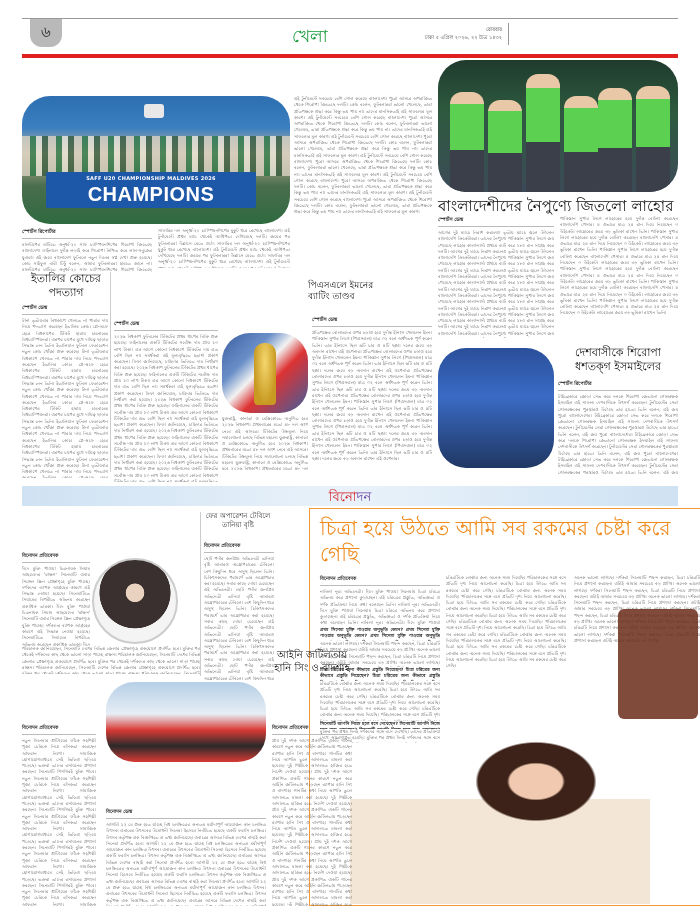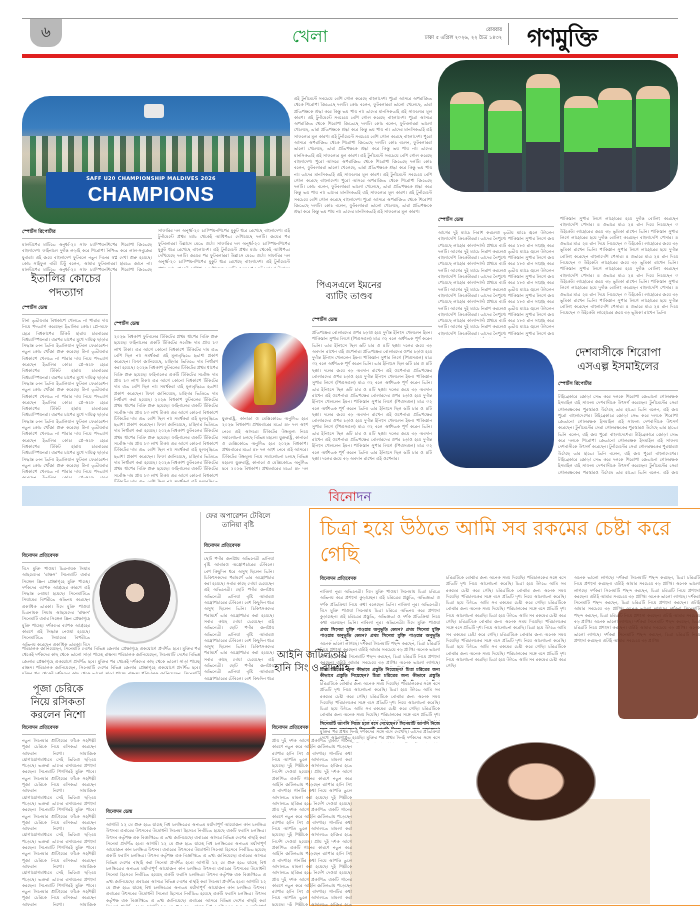--- a/index.html
+++ b/index.html
@@ -34,21 +34,21 @@
   .logo-mark { position: absolute; left: 122px; top: 8px; width: 20px; height: 14px; background: #e8e8e8; border-radius: 3px; }
 
   
   .cricket-img { left: 416px; top: 42px; width: 240px; height: 132px; background: linear-gradient(180deg,#1f3b2d 0%,#2e5a3f 40%,#3c4a58 100%); }
   .player { position: absolute; bottom: 0; width: 34px; height: 110px; background: linear-gradient(180deg,#e9c8a8 0 12%,#5cd050 12% 58%,#3a3f4a 58% 100%); border-radius: 12px 12px 2px 2px; }
   .cricket-headline { position: absolute; left: 416px; top: 176px; width: 240px; font-size: 15px; font-family: "DejaVu Serif", serif; color: #111; white-space: nowrap; }
 
   
   .wc-headline { position: absolute; left: 90px; top: 250px; width: 190px; text-align: center; font-size: 18px; line-height: 22px; font-family: "DejaVu Serif", serif; color: #111; }
   .italy-headline { position: absolute; left: 0; top: 254px; width: 88px; text-align: center; font-size: 11px; line-height: 14px; font-family: "DejaVu Serif", serif; color: #111; }
-  .psl-headline { position: absolute; left: 286px; top: 262px; width: 82px; text-align: center; font-size: 9px; line-height: 11px; font-family: "DejaVu Serif", serif; color: #111; }
+  .psl-headline { position: absolute; left: 286px; top: 262px; width: 82px; text-align: left; font-size: 9px; line-height: 11px; font-family: "DejaVu Serif", serif; color: #111; }
   .wc-img { left: 200px; top: 315px; width: 86px; height: 80px; background: linear-gradient(135deg,#3b5fa0 0%,#6a8fc8 30%,#f2f2f2 45%,#d33 60%,#3b5fa0 100%); }
   .trophy { position: absolute; left: 32px; top: 10px; width: 22px; height: 62px; background: radial-gradient(ellipse at 50% 30%,#f5d76e,#c89a22 70%); border-radius: 10px 10px 4px 4px; }
   .desh-img { left: 416px; top: 330px; width: 116px; height: 120px; background: linear-gradient(180deg,#2a4f9a 0%,#3a6bc4 40%,#203763 100%); }
   .desh-headline { position: absolute; left: 536px; top: 328px; width: 120px; text-align: center; font-size: 11px; line-height: 14px; font-family: "DejaVu Serif", serif; color: #111; }
 
   
   .bino-band { position: absolute; left: 0; top: 468px; width: 656px; height: 20px; background: linear-gradient(90deg,#cfe2f3 0%,#e9f2fa 50%,#cfe2f3 100%); text-align: center; }
   .bino-title { font-size: 13px; line-height: 20px; font-family: "DejaVu Serif", serif; }
   .bino-title .r { color: #d7262a; }
   .bino-title .p { color: #6a3fa0; }
@@ -75,21 +75,20 @@
 <div class="page">
 
   <div class="masthead">
     <div class="page-no">৬</div>
     <div class="section-name">খেলা</div>
     <div class="dateline">
       <div>রোববার</div>
       <div>ঢাকা ৫ এপ্রিল ২০২৬, ২২ চৈত্র ১৪৩২</div>
     </div>
     <div class="mast-sep"></div>
-    <div class="logo">গণমুক্তি</div>
   </div>
   <div class="red-rule"></div>
 
   <div class="img lead-img">
     <div class="logo-mark"></div>
     <div class="crowd"></div>
     <div class="banner">
       <div class="banner-small">SAFF U20 CHAMPIONSHIP MALDIVES 2026</div>
       <div class="banner-big">CHAMPIONS</div>
     </div>
@@ -106,20 +105,21 @@
   </div>
 
   <div class="img cricket-img">
     <div class="player" style="left:12px;height:100px"></div>
     <div class="player" style="left:50px;height:92px"></div>
     <div class="player" style="left:88px;height:118px"></div>
     <div class="player" style="left:126px;height:96px"></div>
     <div class="player" style="left:160px;height:104px"></div>
     <div class="player" style="left:198px;height:106px"></div>
   </div>
+  <div class="cricket-headline">বাংলাদেশীদের নৈপুণ্যে জিতলো লাহোর</div>
   <div class="col" style="left:416px;top:198px;width:116px;">
     <div class="byline">স্পোর্টস ডেস্ক</div>
     <div class="body-text" style="height:108px">আগের দুই ম্যাচে নিরাশ করলেও তৃতীয় ম্যাচে জ্বলে উঠলেন বাংলাদেশি ক্রিকেটাররা। তাদের নৈপুণ্যে পাকিস্তান সুপার লিগে জয় পেয়েছে লাহোর কালান্দার্স। প্রথমে ব্যাট করে ১৮৫ রান সংগ্রহ করে দলটি। আগের দুই ম্যাচে নিরাশ করলেও তৃতীয় ম্যাচে জ্বলে উঠলেন বাংলাদেশি ক্রিকেটাররা। তাদের নৈপুণ্যে পাকিস্তান সুপার লিগে জয় পেয়েছে লাহোর কালান্দার্স। প্রথমে ব্যাট করে ১৮৫ রান সংগ্রহ করে দলটি। আগের দুই ম্যাচে নিরাশ করলেও তৃতীয় ম্যাচে জ্বলে উঠলেন বাংলাদেশি ক্রিকেটাররা। তাদের নৈপুণ্যে পাকিস্তান সুপার লিগে জয় পেয়েছে লাহোর কালান্দার্স। প্রথমে ব্যাট করে ১৮৫ রান সংগ্রহ করে দলটি। আগের দুই ম্যাচে নিরাশ করলেও তৃতীয় ম্যাচে জ্বলে উঠলেন বাংলাদেশি ক্রিকেটাররা। তাদের নৈপুণ্যে পাকিস্তান সুপার লিগে জয় পেয়েছে লাহোর কালান্দার্স। প্রথমে ব্যাট করে ১৮৫ রান সংগ্রহ করে দলটি। আগের দুই ম্যাচে নিরাশ করলেও তৃতীয় ম্যাচে জ্বলে উঠলেন বাংলাদেশি ক্রিকেটাররা। তাদের নৈপুণ্যে পাকিস্তান সুপার লিগে জয় পেয়েছে লাহোর কালান্দার্স। প্রথমে ব্যাট করে ১৮৫ রান সংগ্রহ করে দলটি। আগের দুই ম্যাচে নিরাশ করলেও তৃতীয় ম্যাচে জ্বলে উঠলেন বাংলাদেশি ক্রিকেটাররা। তাদের নৈপুণ্যে পাকিস্তান সুপার লিগে জয় পেয়েছে লাহোর কালান্দার্স। প্রথমে ব্যাট করে ১৮৫ রান সংগ্রহ করে দলটি। </div>
   </div>
   <div class="col" style="left:538px;top:198px;width:118px;">
     <div class="body-text" style="height:120px">পাকিস্তান সুপার লিগে লাহোরের হয়ে দুর্দান্ত বোলিং করেছেন বাংলাদেশি পেসার। ৪ ওভারে মাত্র ২৪ রান দিয়ে নিয়েছেন ৩ উইকেট। লাহোরের জয়ে বড় ভূমিকা রাখেন তিনি। পাকিস্তান সুপার লিগে লাহোরের হয়ে দুর্দান্ত বোলিং করেছেন বাংলাদেশি পেসার। ৪ ওভারে মাত্র ২৪ রান দিয়ে নিয়েছেন ৩ উইকেট। লাহোরের জয়ে বড় ভূমিকা রাখেন তিনি। পাকিস্তান সুপার লিগে লাহোরের হয়ে দুর্দান্ত বোলিং করেছেন বাংলাদেশি পেসার। ৪ ওভারে মাত্র ২৪ রান দিয়ে নিয়েছেন ৩ উইকেট। লাহোরের জয়ে বড় ভূমিকা রাখেন তিনি। পাকিস্তান সুপার লিগে লাহোরের হয়ে দুর্দান্ত বোলিং করেছেন বাংলাদেশি পেসার। ৪ ওভারে মাত্র ২৪ রান দিয়ে নিয়েছেন ৩ উইকেট। লাহোরের জয়ে বড় ভূমিকা রাখেন তিনি। পাকিস্তান সুপার লিগে লাহোরের হয়ে দুর্দান্ত বোলিং করেছেন বাংলাদেশি পেসার। ৪ ওভারে মাত্র ২৪ রান দিয়ে নিয়েছেন ৩ উইকেট। লাহোরের জয়ে বড় ভূমিকা রাখেন তিনি। পাকিস্তান সুপার লিগে লাহোরের হয়ে দুর্দান্ত বোলিং করেছেন বাংলাদেশি পেসার। ৪ ওভারে মাত্র ২৪ রান দিয়ে নিয়েছেন ৩ উইকেট। লাহোরের জয়ে বড় ভূমিকা রাখেন তিনি। </div>
   </div>
 
   <div class="italy-headline">ইতালির কোচের পদত্যাগ</div>
   <div class="col" style="left:0;top:286px;width:86px;">
@@ -139,21 +139,21 @@
     <div class="body-text" style="height:54px">যুক্তরাষ্ট্র, কানাডা ও মেক্সিকোতে অনুষ্ঠিত হবে ২০২৬ বিশ্বকাপ। প্রথমবারের মতো ৪৮ দল অংশ নেবে এই আসরে। টিকিটের উচ্চমূল্য নিয়ে সমালোচনা চলছে বিভিন্ন মহলে। যুক্তরাষ্ট্র, কানাডা ও মেক্সিকোতে অনুষ্ঠিত হবে ২০২৬ বিশ্বকাপ। প্রথমবারের মতো ৪৮ দল অংশ নেবে এই আসরে। টিকিটের উচ্চমূল্য নিয়ে সমালোচনা চলছে বিভিন্ন মহলে। যুক্তরাষ্ট্র, কানাডা ও মেক্সিকোতে অনুষ্ঠিত হবে ২০২৬ বিশ্বকাপ। প্রথমবারের মতো ৪৮ দল অংশ নেবে এই আসরে। টিকিটের উচ্চমূল্য নিয়ে সমালোচনা চলছে বিভিন্ন মহলে। যুক্তরাষ্ট্র, কানাডা ও মেক্সিকোতে অনুষ্ঠিত হবে ২০২৬ বিশ্বকাপ। প্রথমবারের মতো ৪৮ দল অংশ নেবে এই আসরে। টিকিটের উচ্চমূল্য নিয়ে সমালোচনা চলছে বিভিন্ন মহলে। যুক্তরাষ্ট্র, কানাডা ও মেক্সিকোতে অনুষ্ঠিত হবে ২০২৬ বিশ্বকাপ। প্রথমবারের মতো ৪৮ দল অংশ নেবে এই আসরে। টিকিটের উচ্চমূল্য নিয়ে সমালোচনা চলছে বিভিন্ন মহলে। যুক্তরাষ্ট্র, কানাডা ও মেক্সিকোতে অনুষ্ঠিত হবে ২০২৬ বিশ্বকাপ। প্রথমবারের মতো ৪৮ দল অংশ নেবে এই আসরে। টিকিটের উচ্চমূল্য নিয়ে সমালোচনা চলছে বিভিন্ন মহলে। </div>
   </div>
 
   <div class="psl-headline">পিএসএলে ইমনের ব্যাটিং তাণ্ডব</div>
   <div class="col" style="left:290px;top:298px;width:120px;">
     <div class="byline">স্পোর্টস ডেস্ক</div>
     <div class="body-text" style="height:150px">প্রতিপক্ষের বোলারদের ওপর চড়াও হয়ে দুর্দান্ত ইনিংস খেললেন ইমন। পাকিস্তান সুপার লিগে (পিএসএল) মাত্র ৩২ বলে অর্ধশতক পূর্ণ করেন তিনি। তার ইনিংসে ছিল ৬টি চার ও ৪টি ছক্কা। দলের জয়ে বড় অবদান রাখেন এই ওপেনার। প্রতিপক্ষের বোলারদের ওপর চড়াও হয়ে দুর্দান্ত ইনিংস খেললেন ইমন। পাকিস্তান সুপার লিগে (পিএসএল) মাত্র ৩২ বলে অর্ধশতক পূর্ণ করেন তিনি। তার ইনিংসে ছিল ৬টি চার ও ৪টি ছক্কা। দলের জয়ে বড় অবদান রাখেন এই ওপেনার। প্রতিপক্ষের বোলারদের ওপর চড়াও হয়ে দুর্দান্ত ইনিংস খেললেন ইমন। পাকিস্তান সুপার লিগে (পিএসএল) মাত্র ৩২ বলে অর্ধশতক পূর্ণ করেন তিনি। তার ইনিংসে ছিল ৬টি চার ও ৪টি ছক্কা। দলের জয়ে বড় অবদান রাখেন এই ওপেনার। প্রতিপক্ষের বোলারদের ওপর চড়াও হয়ে দুর্দান্ত ইনিংস খেললেন ইমন। পাকিস্তান সুপার লিগে (পিএসএল) মাত্র ৩২ বলে অর্ধশতক পূর্ণ করেন তিনি। তার ইনিংসে ছিল ৬টি চার ও ৪টি ছক্কা। দলের জয়ে বড় অবদান রাখেন এই ওপেনার। প্রতিপক্ষের বোলারদের ওপর চড়াও হয়ে দুর্দান্ত ইনিংস খেললেন ইমন। পাকিস্তান সুপার লিগে (পিএসএল) মাত্র ৩২ বলে অর্ধশতক পূর্ণ করেন তিনি। তার ইনিংসে ছিল ৬টি চার ও ৪টি ছক্কা। দলের জয়ে বড় অবদান রাখেন এই ওপেনার। প্রতিপক্ষের বোলারদের ওপর চড়াও হয়ে দুর্দান্ত ইনিংস খেললেন ইমন। পাকিস্তান সুপার লিগে (পিএসএল) মাত্র ৩২ বলে অর্ধশতক পূর্ণ করেন তিনি। তার ইনিংসে ছিল ৬টি চার ও ৪টি ছক্কা। দলের জয়ে বড় অবদান রাখেন এই ওপেনার। </div>
   </div>
 
   <div class="img desh-img"></div>
-  <div class="desh-headline">দেশবাসীকে শিরোপা এসএল্গ ইসমাইলের</div>
+  <div class="desh-headline">দেশবাসীকে শিরোপা ধশতক্গ ইসমাইলের</div>
   <div class="col" style="left:536px;top:362px;width:120px;">
     <div class="byline">স্পোর্টস রিপোর্টার</div>
     <div class="body-text" style="height:80px">টাইব্রেকারে জোড়া সেভ করে দলকে শিরোপা জেতানো গোলরক্ষক ইসমাইল এই সাফল্য দেশবাসীকে উৎসর্গ করেছেন। টুর্নামেন্টের সেরা গোলরক্ষকের পুরস্কারও উঠেছে তার হাতে। তিনি বলেন, এই জয় পুরো বাংলাদেশের। টাইব্রেকারে জোড়া সেভ করে দলকে শিরোপা জেতানো গোলরক্ষক ইসমাইল এই সাফল্য দেশবাসীকে উৎসর্গ করেছেন। টুর্নামেন্টের সেরা গোলরক্ষকের পুরস্কারও উঠেছে তার হাতে। তিনি বলেন, এই জয় পুরো বাংলাদেশের। টাইব্রেকারে জোড়া সেভ করে দলকে শিরোপা জেতানো গোলরক্ষক ইসমাইল এই সাফল্য দেশবাসীকে উৎসর্গ করেছেন। টুর্নামেন্টের সেরা গোলরক্ষকের পুরস্কারও উঠেছে তার হাতে। তিনি বলেন, এই জয় পুরো বাংলাদেশের। টাইব্রেকারে জোড়া সেভ করে দলকে শিরোপা জেতানো গোলরক্ষক ইসমাইল এই সাফল্য দেশবাসীকে উৎসর্গ করেছেন। টুর্নামেন্টের সেরা গোলরক্ষকের পুরস্কারও উঠেছে তার হাতে। তিনি বলেন, এই জয় পুরো বাংলাদেশের। টাইব্রেকারে জোড়া সেভ করে দলকে শিরোপা জেতানো গোলরক্ষক ইসমাইল এই সাফল্য দেশবাসীকে উৎসর্গ করেছেন। টুর্নামেন্টের সেরা গোলরক্ষকের পুরস্কারও উঠেছে তার হাতে। তিনি বলেন, এই জয় পুরো বাংলাদেশের। টাইব্রেকারে জোড়া সেভ করে দলকে শিরোপা জেতানো গোলরক্ষক ইসমাইল এই সাফল্য দেশবাসীকে উৎসর্গ করেছেন। টুর্নামেন্টের সেরা গোলরক্ষকের পুরস্কারও উঠেছে তার হাতে। তিনি বলেন, এই জয় পুরো বাংলাদেশের। </div>
   </div>
 
   <div class="bino-band">
     <span class="bino-title"><span class="r">বিনো</span><span class="p">দন</span></span>
   </div>
 
   <div class="col" style="left:0;top:534px;width:68px;">
@@ -187,21 +187,20 @@
     <div class="col" style="left:136px;top:66px;width:120px;">
       <div class="body-text" style="height:160px">চরিত্রটিকে বোঝার জন্য অনেক সময় দিয়েছি। পরিচালকের সঙ্গে বসে প্রতিটি দৃশ্য নিয়ে আলোচনা করেছি। চিত্রা হয়ে উঠতে আমি সব রকমের চেষ্টা করে গেছি। চরিত্রটিকে বোঝার জন্য অনেক সময় দিয়েছি। পরিচালকের সঙ্গে বসে প্রতিটি দৃশ্য নিয়ে আলোচনা করেছি। চিত্রা হয়ে উঠতে আমি সব রকমের চেষ্টা করে গেছি। চরিত্রটিকে বোঝার জন্য অনেক সময় দিয়েছি। পরিচালকের সঙ্গে বসে প্রতিটি দৃশ্য নিয়ে আলোচনা করেছি। চিত্রা হয়ে উঠতে আমি সব রকমের চেষ্টা করে গেছি। চরিত্রটিকে বোঝার জন্য অনেক সময় দিয়েছি। পরিচালকের সঙ্গে বসে প্রতিটি দৃশ্য নিয়ে আলোচনা করেছি। চিত্রা হয়ে উঠতে আমি সব রকমের চেষ্টা করে গেছি। চরিত্রটিকে বোঝার জন্য অনেক সময় দিয়েছি। পরিচালকের সঙ্গে বসে প্রতিটি দৃশ্য নিয়ে আলোচনা করেছি। চিত্রা হয়ে উঠতে আমি সব রকমের চেষ্টা করে গেছি। চরিত্রটিকে বোঝার জন্য অনেক সময় দিয়েছি। পরিচালকের সঙ্গে বসে প্রতিটি দৃশ্য নিয়ে আলোচনা করেছি। চিত্রা হয়ে উঠতে আমি সব রকমের চেষ্টা করে গেছি। </div>
     </div>
     <div class="col" style="left:264px;top:66px;width:126px;">
       <div class="body-text" style="height:150px">অনেক ভালো লাগছে। দর্শকরা সিনেমাটি পছন্দ করছেন, চিত্রা চরিত্রটি নিয়ে প্রশংসা করছেন। এটাই আমার সবচেয়ে বড় প্রাপ্তি। অনেক ভালো লাগছে। দর্শকরা সিনেমাটি পছন্দ করছেন, চিত্রা চরিত্রটি নিয়ে প্রশংসা করছেন। এটাই আমার সবচেয়ে বড় প্রাপ্তি। অনেক ভালো লাগছে। দর্শকরা সিনেমাটি পছন্দ করছেন, চিত্রা চরিত্রটি নিয়ে প্রশংসা করছেন। এটাই আমার সবচেয়ে বড় প্রাপ্তি। অনেক ভালো লাগছে। দর্শকরা সিনেমাটি পছন্দ করছেন, চিত্রা চরিত্রটি নিয়ে প্রশংসা করছেন। এটাই আমার সবচেয়ে বড় প্রাপ্তি। অনেক ভালো লাগছে। দর্শকরা সিনেমাটি পছন্দ করছেন, চিত্রা চরিত্রটি নিয়ে প্রশংসা করছেন। এটাই আমার সবচেয়ে বড় প্রাপ্তি। অনেক ভালো লাগছে। দর্শকরা সিনেমাটি পছন্দ করছেন, চিত্রা চরিত্রটি নিয়ে প্রশংসা করছেন। এটাই আমার সবচেয়ে বড় প্রাপ্তি। </div>
     </div>
     <div class="chair"></div>
     <div class="chitra-img"></div>
   </div>
 
-  <div class="puja-headline">পূজা চেরিকে নিয়ে রসিকতা করলেন নিশো</div>
   <div class="col" style="left:0;top:706px;width:74px;">
     <div class="byline">বিনোদন প্রতিবেদক</div>
     <div class="body-text" style="height:168px">নতুন সিনেমার শুটিংয়ের ফাঁকে সহশিল্পী পূজা চেরিকে নিয়ে রসিকতা করেছেন আফরান নিশো। সামাজিক যোগাযোগমাধ্যমে সেই ভিডিও ছড়িয়ে পড়েছে। ভক্তরা তাদের রসায়নের প্রশংসা করছেন। সিনেমাটি শিগগিরই মুক্তি পাবে। নতুন সিনেমার শুটিংয়ের ফাঁকে সহশিল্পী পূজা চেরিকে নিয়ে রসিকতা করেছেন আফরান নিশো। সামাজিক যোগাযোগমাধ্যমে সেই ভিডিও ছড়িয়ে পড়েছে। ভক্তরা তাদের রসায়নের প্রশংসা করছেন। সিনেমাটি শিগগিরই মুক্তি পাবে। নতুন সিনেমার শুটিংয়ের ফাঁকে সহশিল্পী পূজা চেরিকে নিয়ে রসিকতা করেছেন আফরান নিশো। সামাজিক যোগাযোগমাধ্যমে সেই ভিডিও ছড়িয়ে পড়েছে। ভক্তরা তাদের রসায়নের প্রশংসা করছেন। সিনেমাটি শিগগিরই মুক্তি পাবে। নতুন সিনেমার শুটিংয়ের ফাঁকে সহশিল্পী পূজা চেরিকে নিয়ে রসিকতা করেছেন আফরান নিশো। সামাজিক যোগাযোগমাধ্যমে সেই ভিডিও ছড়িয়ে পড়েছে। ভক্তরা তাদের রসায়নের প্রশংসা করছেন। সিনেমাটি শিগগিরই মুক্তি পাবে। নতুন সিনেমার শুটিংয়ের ফাঁকে সহশিল্পী পূজা চেরিকে নিয়ে রসিকতা করেছেন আফরান নিশো। সামাজিক যোগাযোগমাধ্যমে সেই ভিডিও ছড়িয়ে পড়েছে। ভক্তরা তাদের রসায়নের প্রশংসা করছেন। সিনেমাটি শিগগিরই মুক্তি পাবে। নতুন সিনেমার শুটিংয়ের ফাঁকে সহশিল্পী পূজা চেরিকে নিয়ে রসিকতা করেছেন আফরান নিশো। সামাজিক যোগাযোগমাধ্যমে সেই ভিডিও ছড়িয়ে পড়েছে। ভক্তরা তাদের রসায়নের প্রশংসা করছেন। সিনেমাটি শিগগিরই মুক্তি পাবে। </div>
   </div>
 
   <div class="img cannes-img"></div>
   <div class="col" style="left:84px;top:790px;width:160px;">
     <div class="byline">বিনোদন ডেস্ক</div>
     <div class="body-text" style="height:84px">আগামী ১২ মে শুরু হতে যাচ্ছে বিশ্ব চলচ্চিত্রের অন্যতম মর্যাদাপূর্ণ আয়োজন কান চলচ্চিত্র উৎসব। এবারের উৎসবের উদ্বোধনী সিনেমা হিসেবে নির্বাচিত হয়েছে একটি ফরাসি চলচ্চিত্র। উৎসব কর্তৃপক্ষ এক বিজ্ঞপ্তিতে এ তথ্য জানিয়েছে। এবারের আসরে বিভিন্ন দেশের বাছাই করা সিনেমা প্রদর্শিত হবে। আগামী ১২ মে শুরু হতে যাচ্ছে বিশ্ব চলচ্চিত্রের অন্যতম মর্যাদাপূর্ণ আয়োজন কান চলচ্চিত্র উৎসব। এবারের উৎসবের উদ্বোধনী সিনেমা হিসেবে নির্বাচিত হয়েছে একটি ফরাসি চলচ্চিত্র। উৎসব কর্তৃপক্ষ এক বিজ্ঞপ্তিতে এ তথ্য জানিয়েছে। এবারের আসরে বিভিন্ন দেশের বাছাই করা সিনেমা প্রদর্শিত হবে। আগামী ১২ মে শুরু হতে যাচ্ছে বিশ্ব চলচ্চিত্রের অন্যতম মর্যাদাপূর্ণ আয়োজন কান চলচ্চিত্র উৎসব। এবারের উৎসবের উদ্বোধনী সিনেমা হিসেবে নির্বাচিত হয়েছে একটি ফরাসি চলচ্চিত্র। উৎসব কর্তৃপক্ষ এক বিজ্ঞপ্তিতে এ তথ্য জানিয়েছে। এবারের আসরে বিভিন্ন দেশের বাছাই করা সিনেমা প্রদর্শিত হবে। আগামী ১২ মে শুরু হতে যাচ্ছে বিশ্ব চলচ্চিত্রের অন্যতম মর্যাদাপূর্ণ আয়োজন কান চলচ্চিত্র উৎসব। এবারের উৎসবের উদ্বোধনী সিনেমা হিসেবে নির্বাচিত হয়েছে একটি ফরাসি চলচ্চিত্র। উৎসব কর্তৃপক্ষ এক বিজ্ঞপ্তিতে এ তথ্য জানিয়েছে। এবারের আসরে বিভিন্ন দেশের বাছাই করা সিনেমা প্রদর্শিত হবে। আগামী ১২ মে শুরু হতে যাচ্ছে বিশ্ব চলচ্চিত্রের অন্যতম মর্যাদাপূর্ণ আয়োজন কান চলচ্চিত্র উৎসব। এবারের উৎসবের উদ্বোধনী সিনেমা হিসেবে নির্বাচিত হয়েছে একটি ফরাসি চলচ্চিত্র। উৎসব কর্তৃপক্ষ এক বিজ্ঞপ্তিতে এ তথ্য জানিয়েছে। এবারের আসরে বিভিন্ন দেশের বাছাই করা সিনেমা প্রদর্শিত হবে। আগামী ১২ মে শুরু হতে যাচ্ছে বিশ্ব চলচ্চিত্রের অন্যতম মর্যাদাপূর্ণ আয়োজন কান চলচ্চিত্র উৎসব। এবারের উৎসবের উদ্বোধনী সিনেমা হিসেবে নির্বাচিত হয়েছে একটি ফরাসি চলচ্চিত্র। উৎসব কর্তৃপক্ষ এক বিজ্ঞপ্তিতে এ তথ্য জানিয়েছে। এবারের আসরে বিভিন্ন দেশের বাছাই করা সিনেমা প্রদর্শিত হবে। </div>
   </div>

